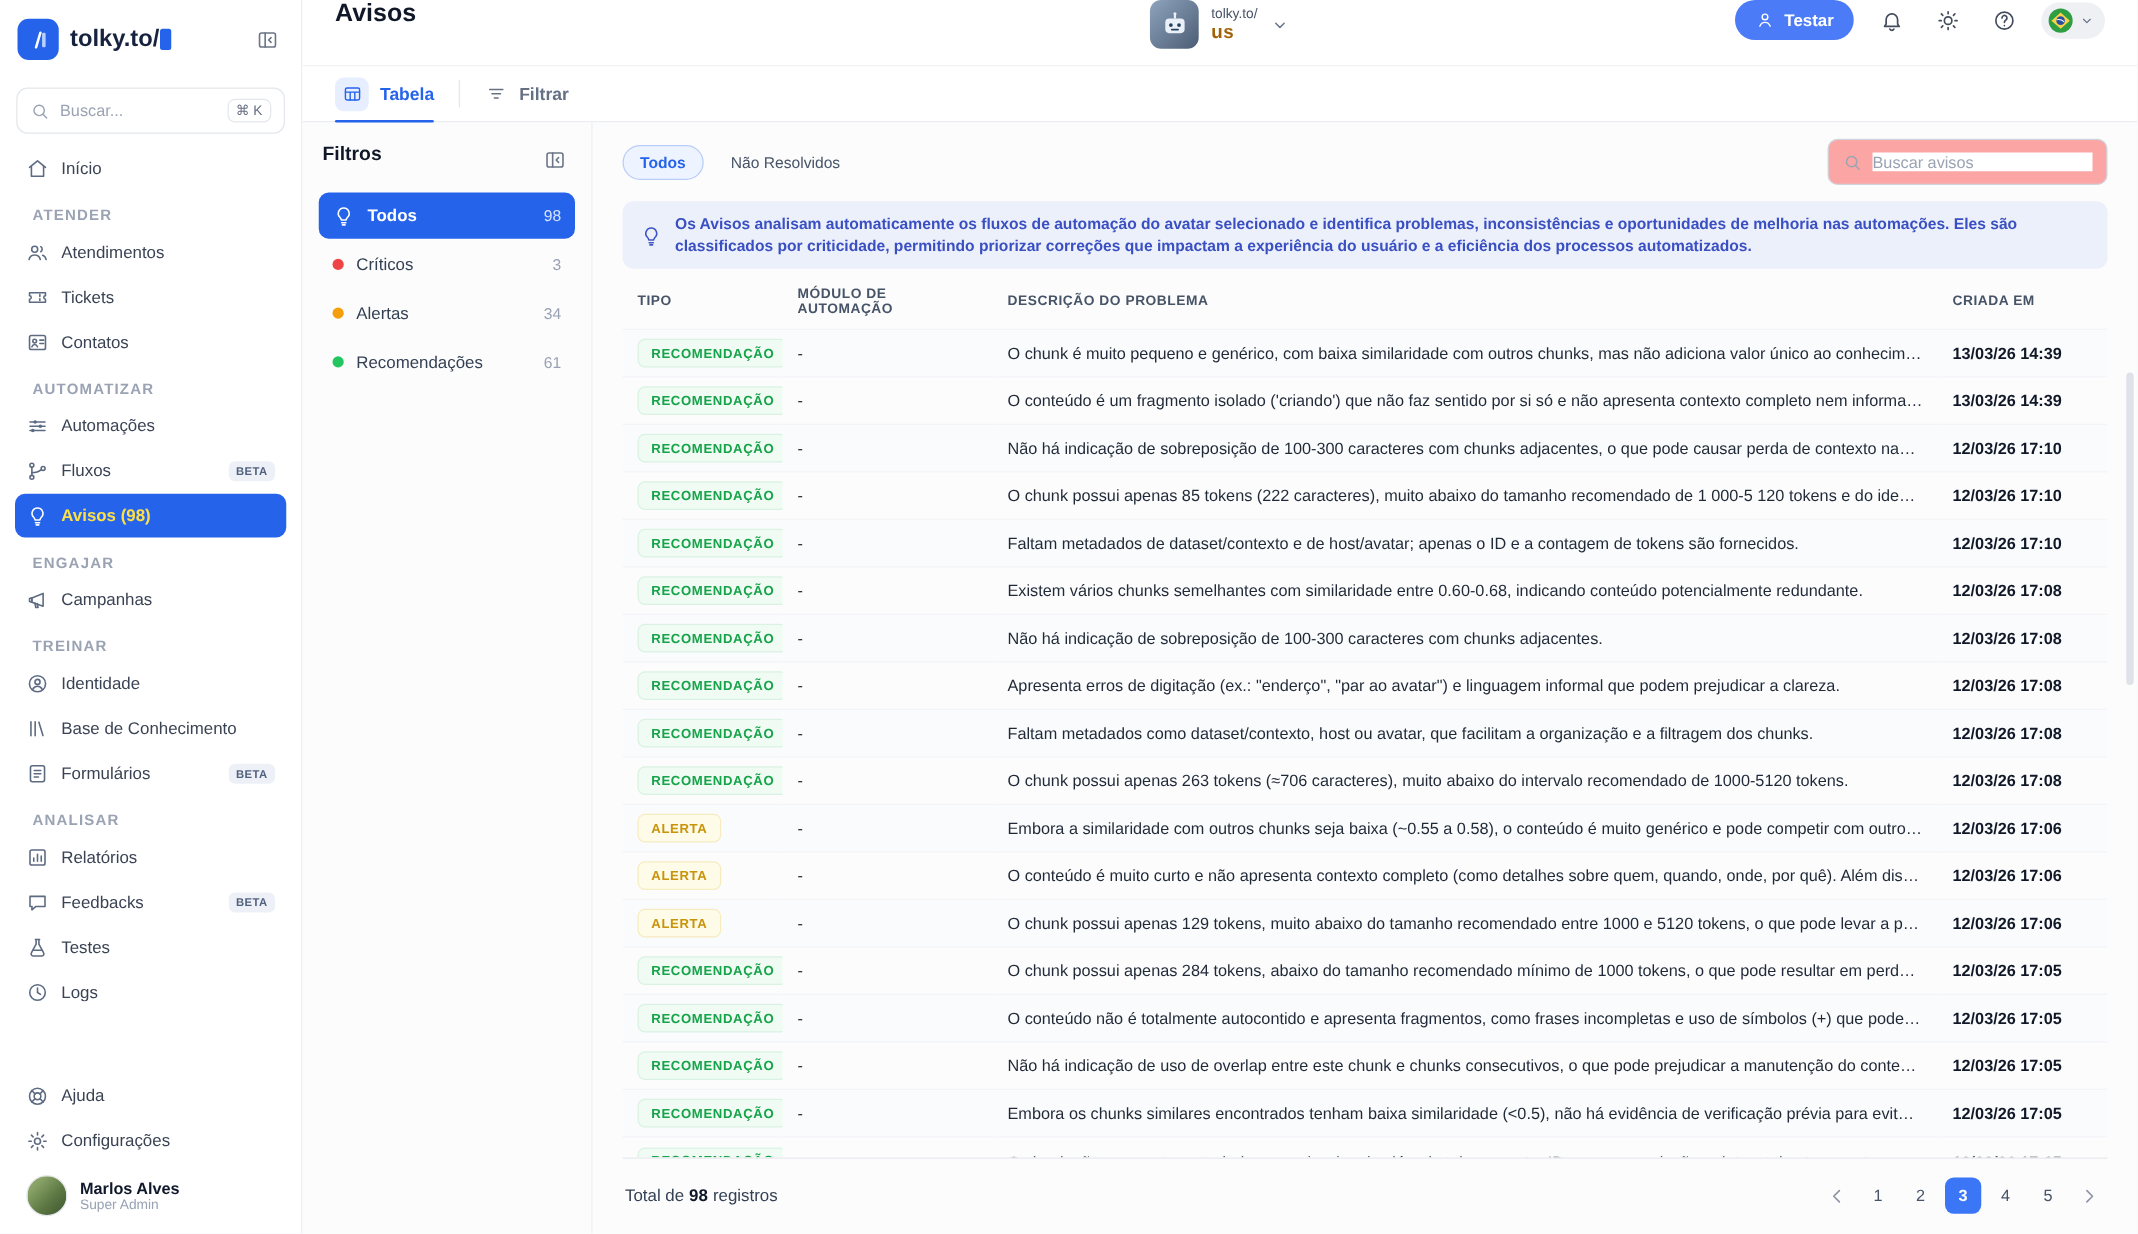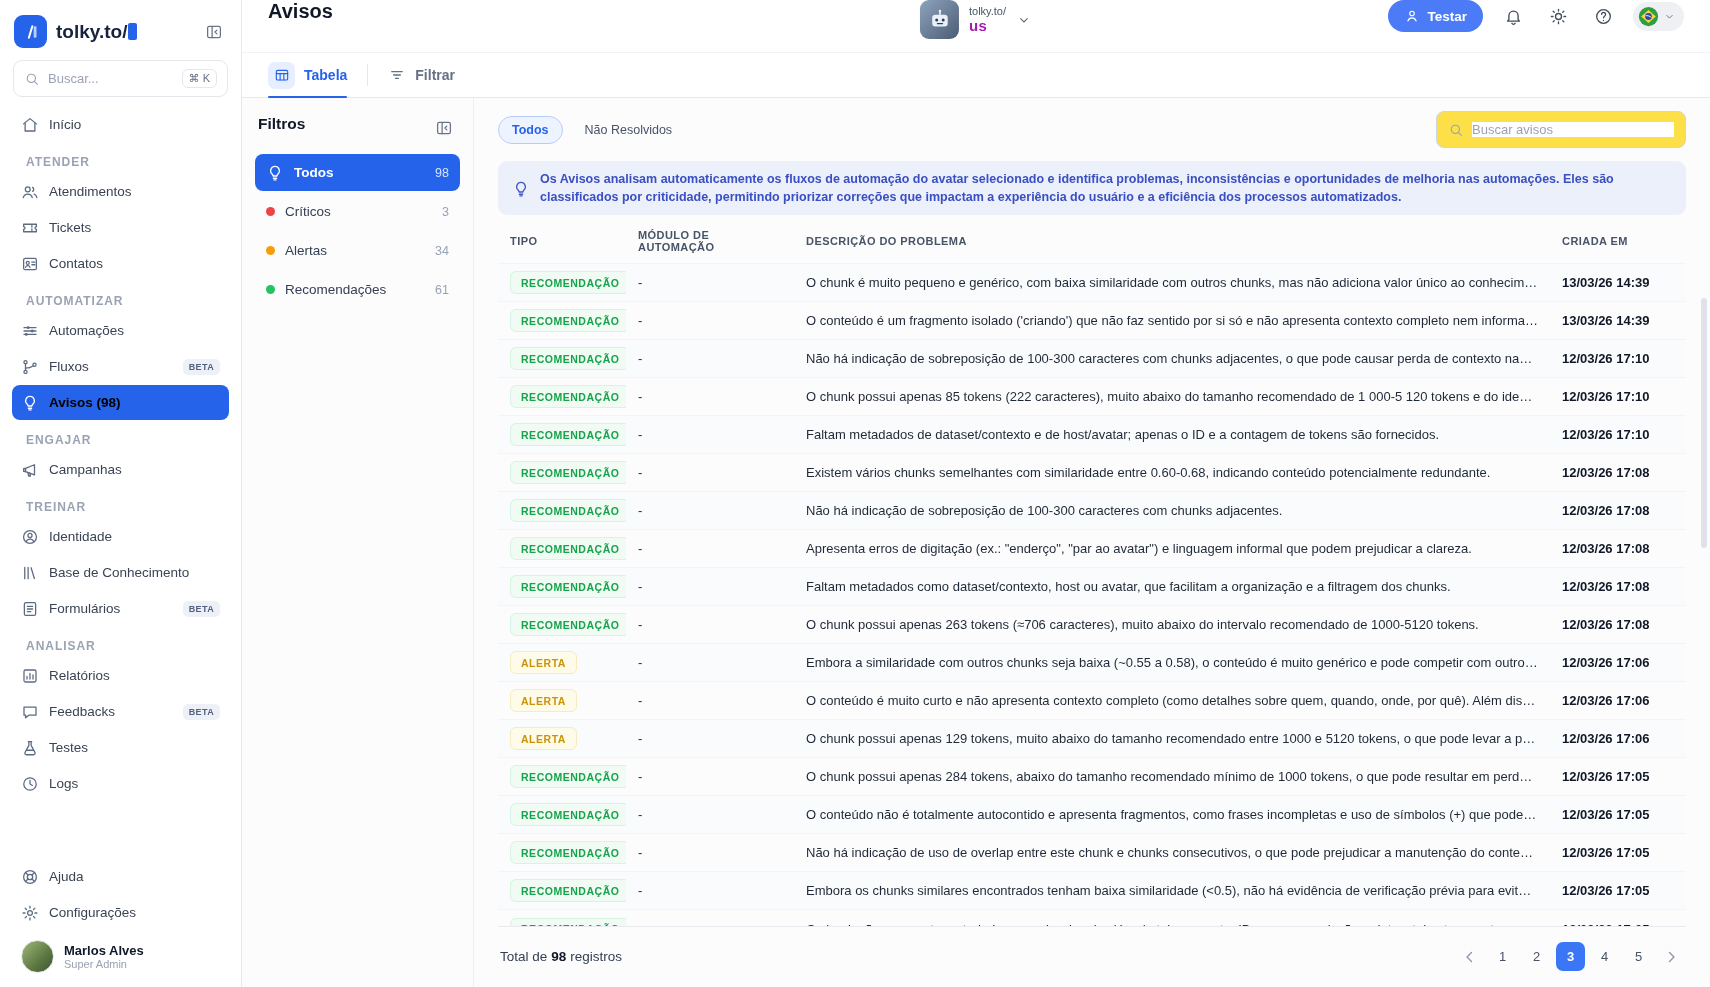--- a/index.html
+++ b/index.html
@@ -13,48 +13,48 @@
   input{font:inherit;outline:none}
 
   
   .sidebar{width:242px;min-width:242px;background:#fff;border-right:1px solid #e7e9ee;display:flex;flex-direction:column}
   .sb-header{display:flex;align-items:center;gap:9px;padding:15px 14px 11px}
   .logo-box{width:33px;height:33px;border-radius:9px;background:#2563eb;display:flex;align-items:center;justify-content:center}
   .logo-box svg{width:20px;height:20px}
   .brand{font-size:19px;font-weight:700;color:#17223f;display:flex;align-items:center}
   .brand .cursor{display:inline-block;width:9px;height:17px;background:#2563eb;border-radius:2px;margin-left:1px}
   .collapse-btn{margin-left:auto;color:#6b7486;width:26px;height:26px;display:flex;align-items:center;justify-content:center;border-radius:6px;cursor:pointer}
-  .search{margin:1px 13px 8px;height:37px;border:1px solid #e4e7ec;border-radius:9px;display:flex;align-items:center;gap:8px;padding:0 10px;color:#98a2b3;background:#fff}
+  .search{margin:11px 13px 8px;height:37px;border:1px solid #e4e7ec;border-radius:9px;display:flex;align-items:center;gap:8px;padding:0 10px;color:#98a2b3;background:#fff}
   .search input{border:0;flex:1;min-width:0;font-size:13px;color:#344054}
   .search input::placeholder{color:#9aa3b3}
   .kbd{border:1px solid #e4e7ec;border-radius:6px;font-size:11px;color:#667085;padding:2px 6px;white-space:nowrap}
   .sb-nav{flex:1;overflow:hidden;padding:2px 12px}
   .section-label{font-size:12px;font-weight:700;letter-spacing:.08em;color:#9aa3b3;margin:13px 14px 5px}
   .nav-item{display:flex;align-items:center;gap:10px;height:35px;padding:0 9px;border-radius:8px;color:#3a4354;font-size:13.5px;cursor:pointer;margin-bottom:1px}
   .nav-item .icon{color:#5d6b82}
   .nav-item .label{flex:1;white-space:nowrap;overflow:hidden;text-overflow:ellipsis}
-  .nav-item.active{background:#2563eb;color:#000000;font-weight:700}
+  .nav-item.active{background:#2563eb;color:#fde047;font-weight:700}
   .nav-item.active .icon{color:#fff}
   .beta{font-size:9px;font-weight:700;color:#51617e;background:#edf1f7;border-radius:5px;padding:3px 6px;letter-spacing:.04em}
   .sb-footer{padding:4px 12px 12px}
   .user-row{display:flex;align-items:center;gap:10px;padding:9px 9px 2px;cursor:pointer}
   .user-avatar{width:33px;height:33px;border-radius:50%;background:linear-gradient(135deg,#8aa468 20%,#5d7843 60%,#3f5530);border:1px solid #e3e7ec}
   .user-name{font-size:13px;font-weight:700;color:#0f172a;line-height:1.2}
   .user-role{font-size:11px;color:#98a2b3}
 
   
   .main{flex:1;display:flex;flex-direction:column;min-width:0;background:#fcfcfd}
   .topbar{height:53px;min-height:53px;background:#fff;display:flex;align-items:flex-start;padding:0 26px;position:relative;border-bottom:1px solid #f1f3f6}
   .page-title{font-size:20px;font-weight:700;color:#101828}
   .avatar-select{position:absolute;left:50%;transform:translateX(-50%);display:flex;align-items:center;gap:10px;cursor:pointer}
   .avatar-img{width:39px;height:39px;border-radius:9px;background:linear-gradient(135deg,#8ea3bd,#4b5d74);display:flex;align-items:center;justify-content:center;overflow:hidden}
   .avatar-img svg{width:30px;height:30px}
   .avatar-lines{display:flex;flex-direction:column;line-height:1.15}
   .avatar-domain{font-size:11px;color:#475467}
-  .avatar-handle{font-size:15px;font-weight:700;color:#a21caf;letter-spacing:.03em}
+  .avatar-handle{font-size:15px;font-weight:700;color:#a16207;letter-spacing:.03em}
   .avatar-select>.icon{color:#667085}
   .topbar-right{margin-left:auto;display:flex;align-items:center;gap:15px}
   .test-btn{display:flex;align-items:center;gap:7px;background:#4b7bf7;color:#fff;border:0;border-radius:999px;padding:8px 16px;font-size:13.5px;font-weight:700;cursor:pointer;font-family:inherit}
   .icon-btn{width:30px;height:30px;display:flex;align-items:center;justify-content:center;color:#424c5c;cursor:pointer;border-radius:8px}
   .icon-btn svg{width:19px;height:19px}
   .flag-pill{display:flex;align-items:center;gap:4px;background:#eef0f3;border-radius:999px;padding:4px 8px 4px 5px;cursor:pointer;color:#667085}
   .flag-pill .flag svg{width:21px;height:21px}
 
   .tabbar{height:45px;min-height:45px;background:#fff;border-bottom:1px solid #e7e9ee;display:flex;align-items:center;padding:0 26px}
   .tab{display:flex;align-items:center;gap:9px;cursor:pointer;position:relative;height:100%}
@@ -77,21 +77,21 @@
   .filter-item.active{background:#2563eb;color:#fff;font-weight:700}
   .filter-count{margin-left:auto;font-size:12.5px;color:#98a2b3;font-weight:400}
   .filter-item.active .filter-count{color:#d7e3ff}
   .dot{width:9px;height:9px;border-radius:50%;flex:none}
 
   .table-panel{flex:1;display:flex;flex-direction:column;min-width:0;padding:13px 24px 0;position:relative}
   .toolbar{display:flex;align-items:center;margin-bottom:13px}
   .pills{display:flex;align-items:center;gap:8px}
   .pill{border-radius:999px;padding:6px 13px;font-size:12.5px;color:#475467;cursor:pointer;border:1px solid transparent}
   .pill.active{background:#eef4ff;border-color:#b9cdfb;color:#2563eb;font-weight:600}
-  .search-avisos{margin-left:auto;width:250px;height:37px;border:1px solid #d0d5dd;border-radius:8px;background:#fde047;display:flex;align-items:center;gap:8px;padding:0 11px;color:#9aa3b3}
+  .search-avisos{margin-left:auto;width:224px;height:37px;border:1px solid #d0d5dd;border-radius:8px;background:#fca5a5;display:flex;align-items:center;gap:8px;padding:0 11px;color:#9aa3b3}
   .search-avisos input{border:0;flex:1;min-width:0;font-size:13px;color:#344054}
   .search-avisos input::placeholder{color:#9aa3b3}
   .banner{background:#ecf0fb;border-radius:9px;padding:9px 14px;display:flex;gap:10px;margin-bottom:2px}
   .banner .icon{color:#3f55c6;margin-top:2px}
   .banner-text{font-size:12.5px;color:#3a4fc1;line-height:1.45;font-weight:600}
 
   .table-wrap{flex:1;overflow:hidden}
   table.avisos{width:100%;border-collapse:collapse;table-layout:fixed}
   thead th{font-size:11px;letter-spacing:.04em;color:#475467;font-weight:700;text-align:left;padding:12px 12px 10px}
   tbody td{padding:0 12px;height:38px;font-size:13px;color:#1f2937;border-top:1px solid #f2f4f7;white-space:nowrap;overflow:hidden;text-overflow:ellipsis;cursor:default}

